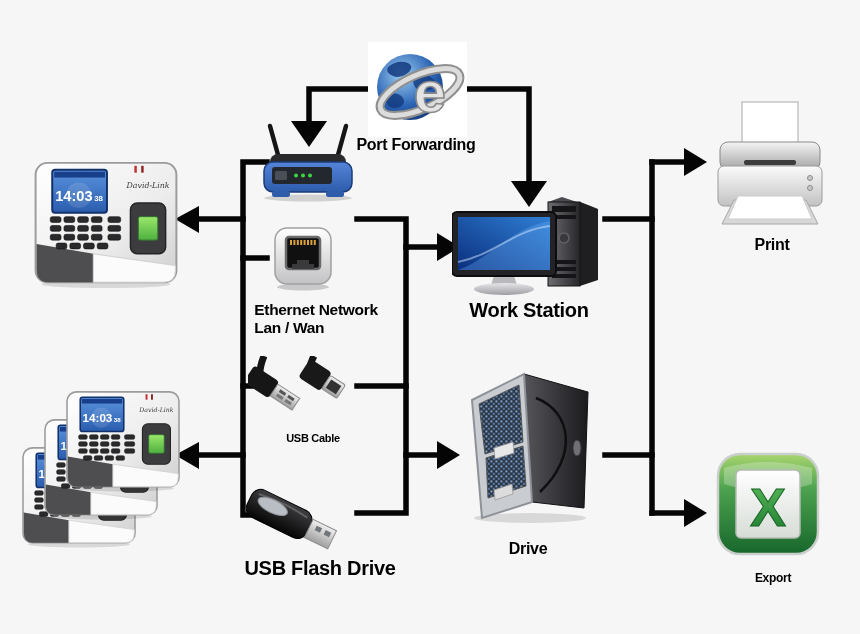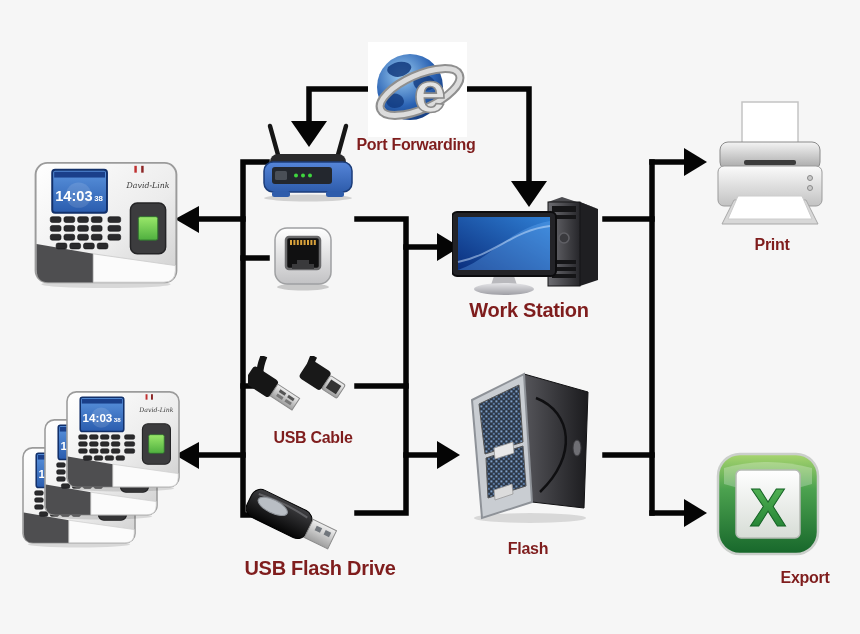--- a/index.html
+++ b/index.html
@@ -1,21 +1,21 @@
 <!DOCTYPE html>
 <html><head>
 <meta charset="utf-8">
 <style>
   html,body{margin:0;padding:0;background:#e9e9e9;}
   .stage{position:relative;width:860px;height:634px;background:#f6f6f6;overflow:hidden;
          font-family:"Liberation Sans",sans-serif;}
   .wires{position:absolute;left:0;top:0;z-index:1;}
   .node{position:absolute;z-index:2;}
   .caption{position:absolute;z-index:3;transform:translateX(-50%);white-space:nowrap;
-           font-weight:700;font-size:15.5px;letter-spacing:-0.3px;color:#7f1d1d;text-align:left;line-height:18px;}
+           font-weight:700;font-size:15.5px;letter-spacing:-0.3px;color:#000000;text-align:left;line-height:18px;}
   .defs-holder{position:absolute;width:0;height:0;overflow:hidden;}
 </style>
 </head>
 <body>
 
 <div class="stage">
 
   <svg class="defs-holder" aria-hidden="true">
     <defs>
       <linearGradient id="gBody" x1="0" y1="0" x2="1" y2="1">
@@ -329,21 +329,23 @@
     <svg width="104" height="106" viewBox="0 0 104 106">
       <rect x="2" y="2" width="100" height="100" rx="22" fill="url(#gXout)" stroke="#cbcfcb" stroke-width="2.5"></rect>
       <path d="M8,16 Q52,4 96,16 L96,32 Q52,46 8,32 Z" fill="#ffffff" opacity="0.25"></path>
       <rect x="20" y="18" width="64" height="68" rx="5" fill="url(#gXin)" stroke="#b5bab4" stroke-width="1.5"></rect>
       <text x="52" y="74" text-anchor="middle" font-family="Liberation Sans, sans-serif" font-size="54" font-weight="700" fill="url(#gX)" stroke="#156325" stroke-width="1">X</text>
     </svg>
   </div>
 
   <div class="caption" style="left:416px;top:136px;font-size:16px;">Port Forwarding</div>
   <div class="caption" style="left:316px;top:301px;">
+    <div>Ethernet Network</div>
+    <div>Lan / Wan</div>
   </div>
   <div class="caption" style="left:529px;top:301px;font-size:20px;">Work Station</div>
   <div class="caption" style="left:772px;top:236px;font-size:16px;">Print</div>
-  <div class="caption" style="left:313px;top:429px;font-size:16px;">USB Cable</div>
+  <div class="caption" style="left:313px;top:429px;font-size:11px;">USB Cable</div>
   <div class="caption" style="left:320px;top:559px;font-size:20px;">USB Flash Drive</div>
-  <div class="caption" style="left:528px;top:540px;font-size:16px;">Flash</div>
-  <div class="caption" style="left:773px;top:569px;font-size:16px;margin-left:32px;">Export</div>
+  <div class="caption" style="left:528px;top:540px;font-size:16px;">Drive</div>
+  <div class="caption" style="left:773px;top:569px;font-size:12px;">Export</div>
 
 </div>
 
 </body></html>

